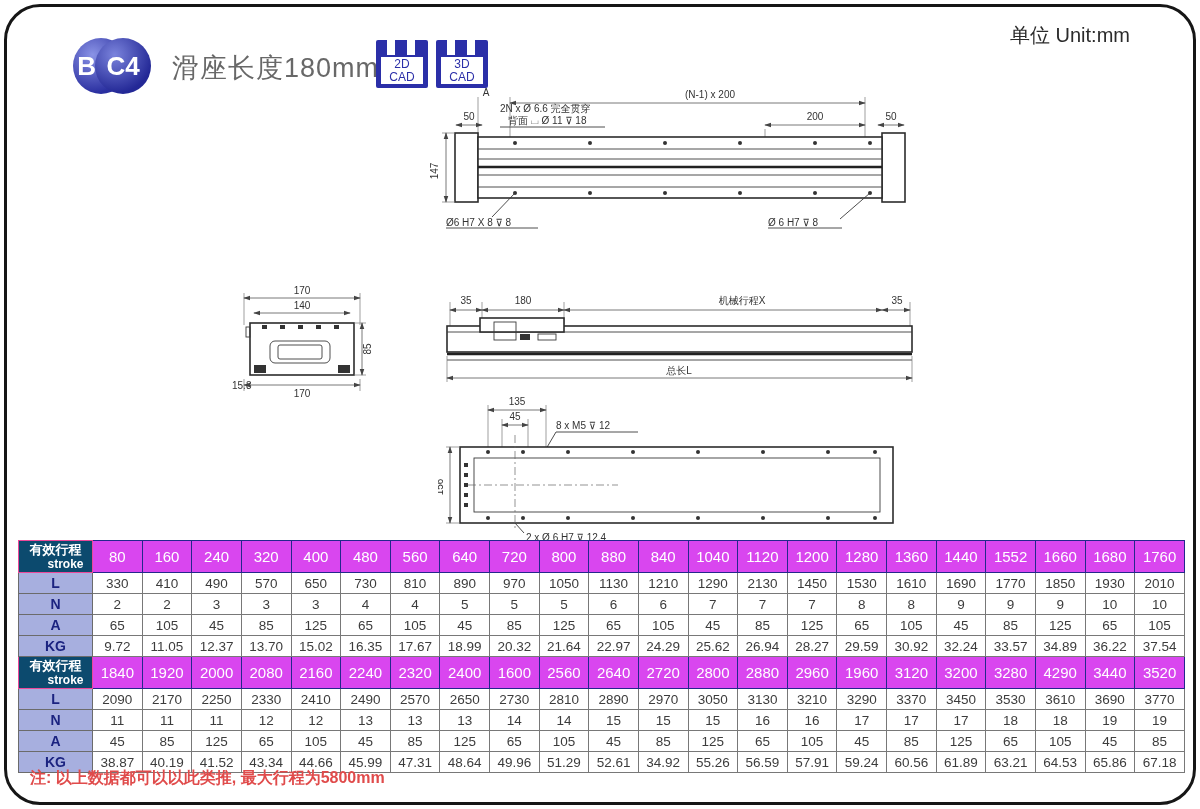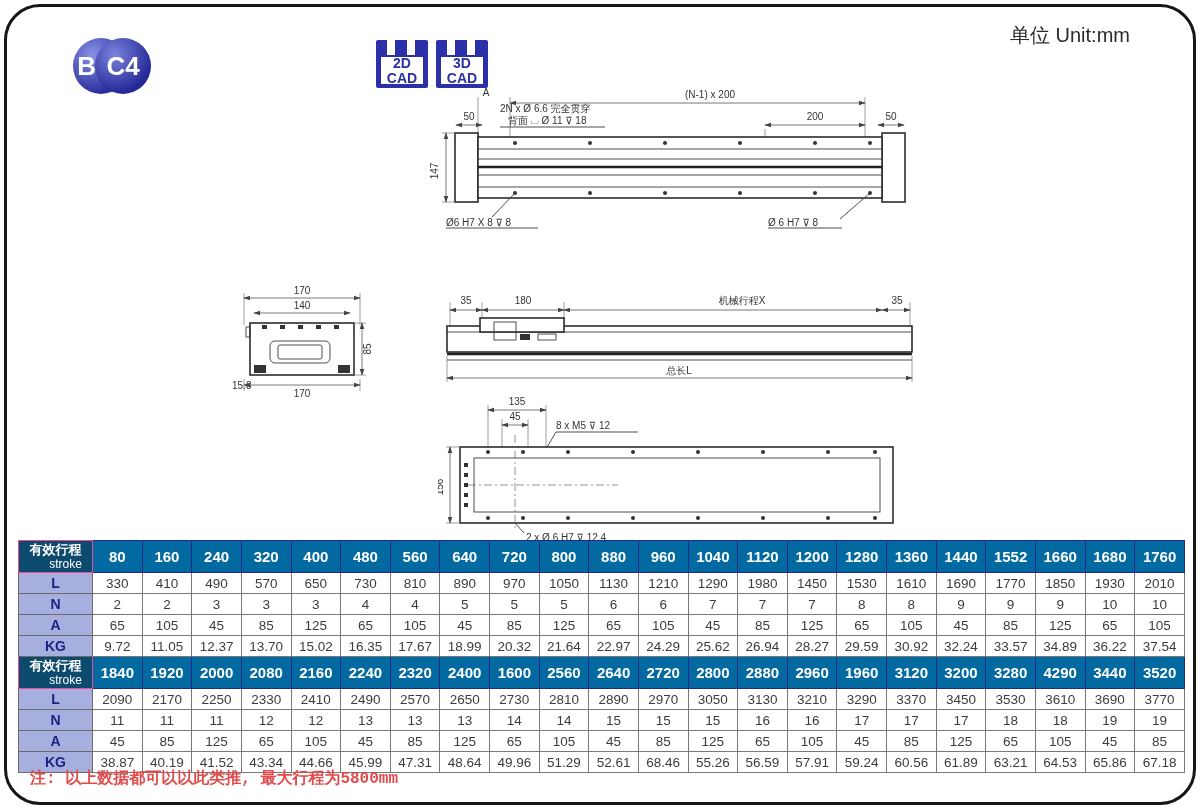--- a/index.html
+++ b/index.html
@@ -14,54 +14,55 @@
   .badge.b1{left:33px;top:38px;margin-left:40px;}
   .badge.b2{left:95px;top:38px;background:radial-gradient(circle at 35% 30%, #7a83dc, #232896 72%);}
   .title{position:absolute;left:172px;top:50px;font-size:27px;color:#686868;font-weight:500;letter-spacing:1px;}
   .unit{position:absolute;right:70px;top:22px;font-size:20px;color:#2b2b2b;}
   .cad{position:absolute;top:40px;width:52px;height:48px;background:#2b2fa8;border-radius:2px;cursor:pointer;}
   .cad.c2d{left:376px;} .cad.c3d{left:436px;text-align:center;}
   .cad .notch{position:absolute;top:0;width:8px;height:15px;background:#fff;}
   .cad .n1{left:11px;} .cad .n2{left:31px;}
   .cad .label{position:absolute;left:5px;right:5px;bottom:4px;top:17px;background:#fff;
               display:flex;flex-direction:column;align-items:center;justify-content:center;
-              color:#2b2fa8;font-weight:bold;font-size:14px;line-height:1.05;}
+              color:#2b2fa8;font-weight:normal;font-size:12px;line-height:1.05;}
 
   
   .drw{position:absolute;}
   svg text{font-family:"Liberation Sans","DejaVu Sans",sans-serif;font-size:10px;fill:#333;}
   svg .dim{stroke:#555;stroke-width:0.8;fill:none;}
   svg .ext{stroke:#777;stroke-width:0.7;fill:none;}
   svg .body{stroke:#2c2c2c;stroke-width:1.6;fill:#fff;}
   svg .thin{stroke:#3a3a3a;stroke-width:0.9;fill:none;}
   svg .thick{stroke:#222;stroke-width:2.4;fill:none;}
   svg .hole{fill:#333;}
   svg .cline{stroke:#666;stroke-width:0.7;stroke-dasharray:8 3 2 3;fill:none;}
 
   
   .spec-table{position:absolute;left:18px;top:540px;border-collapse:collapse;table-layout:fixed;width:1167px;}
   .spec-table td,.spec-table th{padding:0;text-align:center;overflow:hidden;white-space:nowrap;}
-  .stroke-row .stroke-cell{background:#0369a1;color:#fff;font-weight:bold;font-size:15px;
+  .stroke-row .stroke-cell{background:#d946ef;color:#fff;font-weight:normal;font-size:15px;
        height:31px;border:1px solid #23288c;}
   .stroke-head{background:#0c4a6e;color:#fff;border:1px solid #ec4899;height:31px;}
   .stroke-head .cn{font-size:13px;font-weight:bold;line-height:1.1;}
-  .stroke-head .en{font-size:12px;font-weight:normal;line-height:1.0;margin-left:20px;}
+  .stroke-head .en{font-size:12px;font-weight:bold;line-height:1.0;margin-left:20px;}
   .rowlabel{background:#a7afdf;color:#1b2380;font-weight:bold;font-size:14px;border:1px solid #6b6b6b;height:20px;}
   .cell{background:#fff;color:#3c3c3c;font-size:13.5px;border:1px solid #787878;height:20px;}
 
-  .note{position:absolute;left:30px;top:768px;color:#e04b4b;font-weight:bold;font-size:16px;font-family:Liberation Mono, monospace;}
+  .note{position:absolute;left:30px;top:768px;color:#e04b4b;font-weight:bold;font-size:16px;}
 </style>
 </head>
 <body>
 
 <div class="page">
   <div class="frame"></div>
 
   <div class="badge b1">B80</div>
   <div class="badge b2">C4</div>
+  <div class="title">滑座长度180mm</div>
   <div class="unit">单位 Unit:mm</div>
 
   <div class="cad c2d">
     <div class="notch n1"></div>
     <div class="notch n2"></div>
     <div class="label">
       <span>2D</span>
       <span>CAD</span>
     </div>
   </div>
@@ -289,21 +290,21 @@
           <td class="stroke-cell">160</td>
           <td class="stroke-cell">240</td>
           <td class="stroke-cell">320</td>
           <td class="stroke-cell">400</td>
           <td class="stroke-cell">480</td>
           <td class="stroke-cell">560</td>
           <td class="stroke-cell">640</td>
           <td class="stroke-cell">720</td>
           <td class="stroke-cell">800</td>
           <td class="stroke-cell">880</td>
-          <td class="stroke-cell">960</td>
+          <td class="stroke-cell">840</td>
           <td class="stroke-cell">1040</td>
           <td class="stroke-cell">1120</td>
           <td class="stroke-cell">1200</td>
           <td class="stroke-cell">1280</td>
           <td class="stroke-cell">1360</td>
           <td class="stroke-cell">1440</td>
           <td class="stroke-cell">1552</td>
           <td class="stroke-cell">1660</td>
           <td class="stroke-cell">1680</td>
           <td class="stroke-cell">1760</td>
@@ -316,21 +317,21 @@
           <td class="cell">570</td>
           <td class="cell">650</td>
           <td class="cell">730</td>
           <td class="cell">810</td>
           <td class="cell">890</td>
           <td class="cell">970</td>
           <td class="cell">1050</td>
           <td class="cell">1130</td>
           <td class="cell">1210</td>
           <td class="cell">1290</td>
-          <td class="cell">1980</td>
+          <td class="cell">2130</td>
           <td class="cell">1450</td>
           <td class="cell">1530</td>
           <td class="cell">1610</td>
           <td class="cell">1690</td>
           <td class="cell">1770</td>
           <td class="cell">1850</td>
           <td class="cell">1930</td>
           <td class="cell">2010</td>
         </tr>
         <tr>
@@ -517,21 +518,21 @@
           <td class="cell">40.19</td>
           <td class="cell">41.52</td>
           <td class="cell">43.34</td>
           <td class="cell">44.66</td>
           <td class="cell">45.99</td>
           <td class="cell">47.31</td>
           <td class="cell">48.64</td>
           <td class="cell">49.96</td>
           <td class="cell">51.29</td>
           <td class="cell">52.61</td>
-          <td class="cell">68.46</td>
+          <td class="cell">34.92</td>
           <td class="cell">55.26</td>
           <td class="cell">56.59</td>
           <td class="cell">57.91</td>
           <td class="cell">59.24</td>
           <td class="cell">60.56</td>
           <td class="cell">61.89</td>
           <td class="cell">63.21</td>
           <td class="cell">64.53</td>
           <td class="cell">65.86</td>
           <td class="cell">67.18</td>

